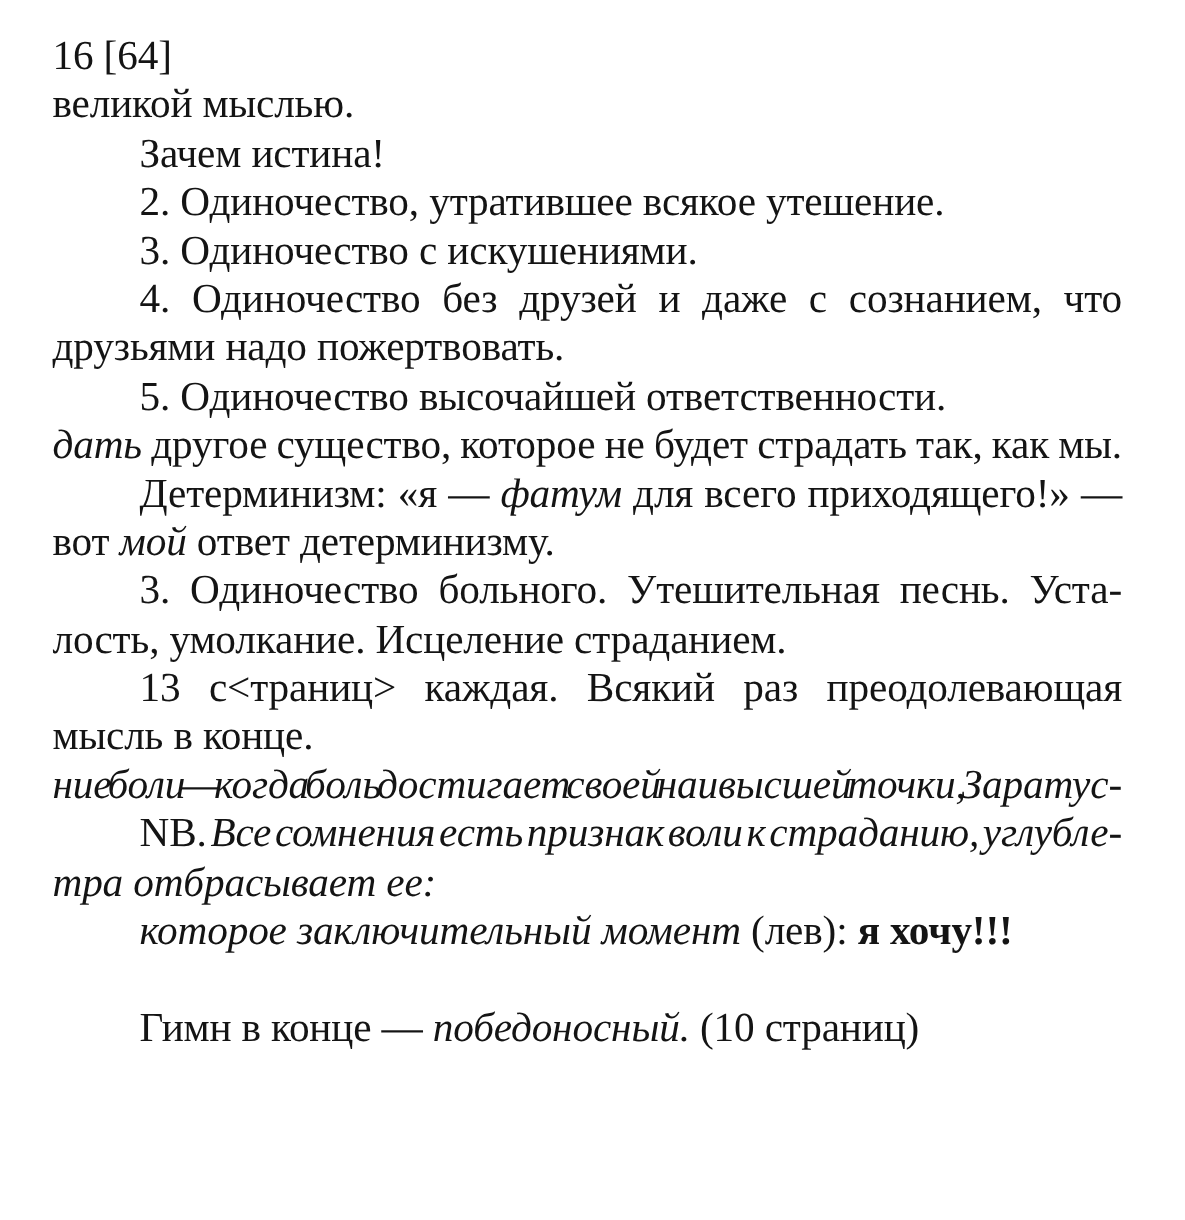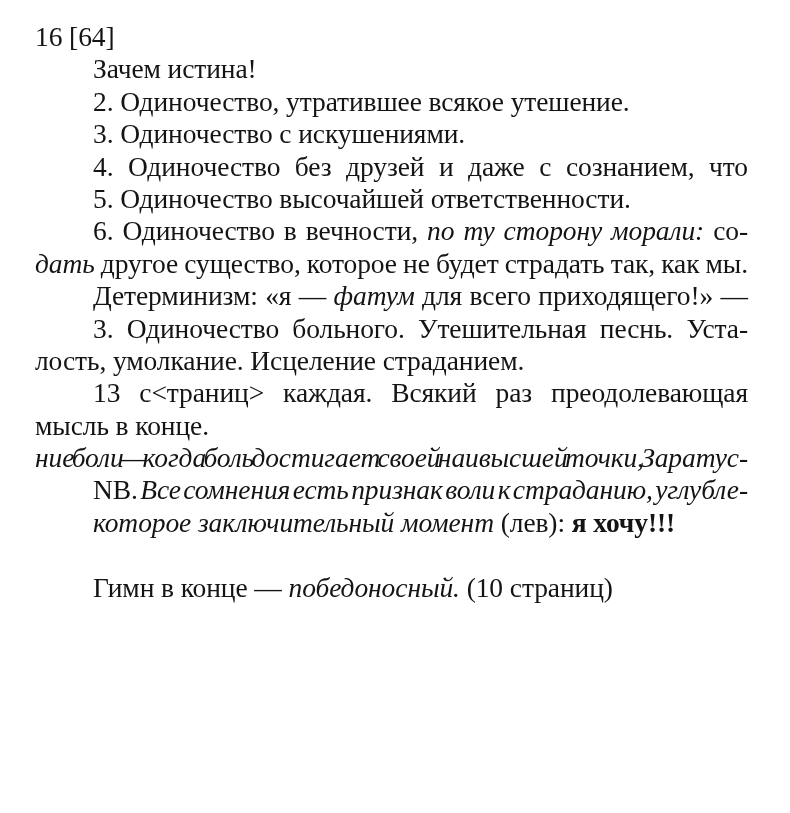--- a/index.html
+++ b/index.html
@@ -41,31 +41,34 @@
   .seg.italic { font-style: italic; }
   .seg.bold   { font-weight: 700; }
   .seg.regular { font-style: normal; font-weight: 400; }
 </style>
 </head>
 <body>
 
 <main class="page">
   <div>
       <div class="line"><span class="ln-in"><span class="seg regular">16 [64]</span></span></div>
+      <div class="line"><span class="ln-in"><span class="seg regular">великой мыслью.</span></span></div>
       <div class="line indent"><span class="ln-in"><span class="seg regular">Зачем истина!</span></span></div>
       <div class="line indent"><span class="ln-in"><span class="seg regular">2. Одиночество, утратившее всякое утешение.</span></span></div>
       <div class="line indent"><span class="ln-in"><span class="seg regular">3. Одиночество с искушениями.</span></span></div>
       <div class="line indent"><span class="ln-in" style="word-spacing: 7.75195px;"><span class="seg regular">4. Одиночество без друзей и даже с сознанием, что</span></span></div>
+      <div class="line"><span class="ln-in"><span class="seg regular">друзьями надо пожертвовать.</span></span></div>
       <div class="line indent"><span class="ln-in"><span class="seg regular">5. Одиночество высочайшей ответственности.</span></span></div>
-      <div class="line indent"><span class="ln-in" style="word-spacing: 2.26367px;"><span class="seg regular">6. Одиночество в вечности, </span><span class="seg italic">по ту сторону морали:</span><span class="seg regular"> со-</span></span></div>
       <div class="line"><span class="ln-in" style="word-spacing: -0.640625px;"><span class="seg italic">дать</span><span class="seg regular"> другое существо, которое не будет страдать так, как мы.</span></span></div>
       <div class="line indent"><span class="ln-in" style="word-spacing: 0.642857px;"><span class="seg regular">Детерминизм: «я — </span><span class="seg italic">фатум</span><span class="seg regular"> для всего приходящего!» —</span></span></div>
+      <div class="line"><span class="ln-in"><span class="seg regular">вот </span><span class="seg italic">мой</span><span class="seg regular"> ответ детерминизму.</span></span></div>
       <div class="line indent"><span class="ln-in" style="word-spacing: 6.50625px;"><span class="seg regular">3. Одиночество больного. Утешительная песнь. Уста-</span></span></div>
       <div class="line"><span class="ln-in"><span class="seg regular">лость, умолкание. Исцеление страданием.</span></span></div>
       <div class="line indent"><span class="ln-in" style="word-spacing: 12.2031px;"><span class="seg regular">13 с&lt;траниц&gt; каждая. Всякий раз преодолевающая</span></span></div>
       <div class="line"><span class="ln-in"><span class="seg regular">мысль в конце.</span></span></div>
       <div class="line"><span class="ln-in" style="word-spacing: -9.42014px;"><span class="seg italic">ние боли — когда боль достигает своей наивысшей точки, Заратус-</span></span></div>
       <div class="line indent"><span class="ln-in" style="word-spacing: -4.31445px;"><span class="seg regular">NB. </span><span class="seg italic">Все сомнения есть признак воли к страданию, углубле-</span></span></div>
+      <div class="line"><span class="ln-in"><span class="seg italic">тра отбрасывает ее:</span></span></div>
       <div class="line indent"><span class="ln-in"><span class="seg italic">которое заключительный момент </span><span class="seg regular">(лев): </span><span class="seg bold">я хочу!!!</span></span></div>
       <div class="line blank"></div>
       <div class="line indent"><span class="ln-in"><span class="seg regular">Гимн в конце — </span><span class="seg italic">победоносный.</span><span class="seg regular"> (10 страниц)</span></span></div>
     </div>
 </main>
 
 </body></html>

